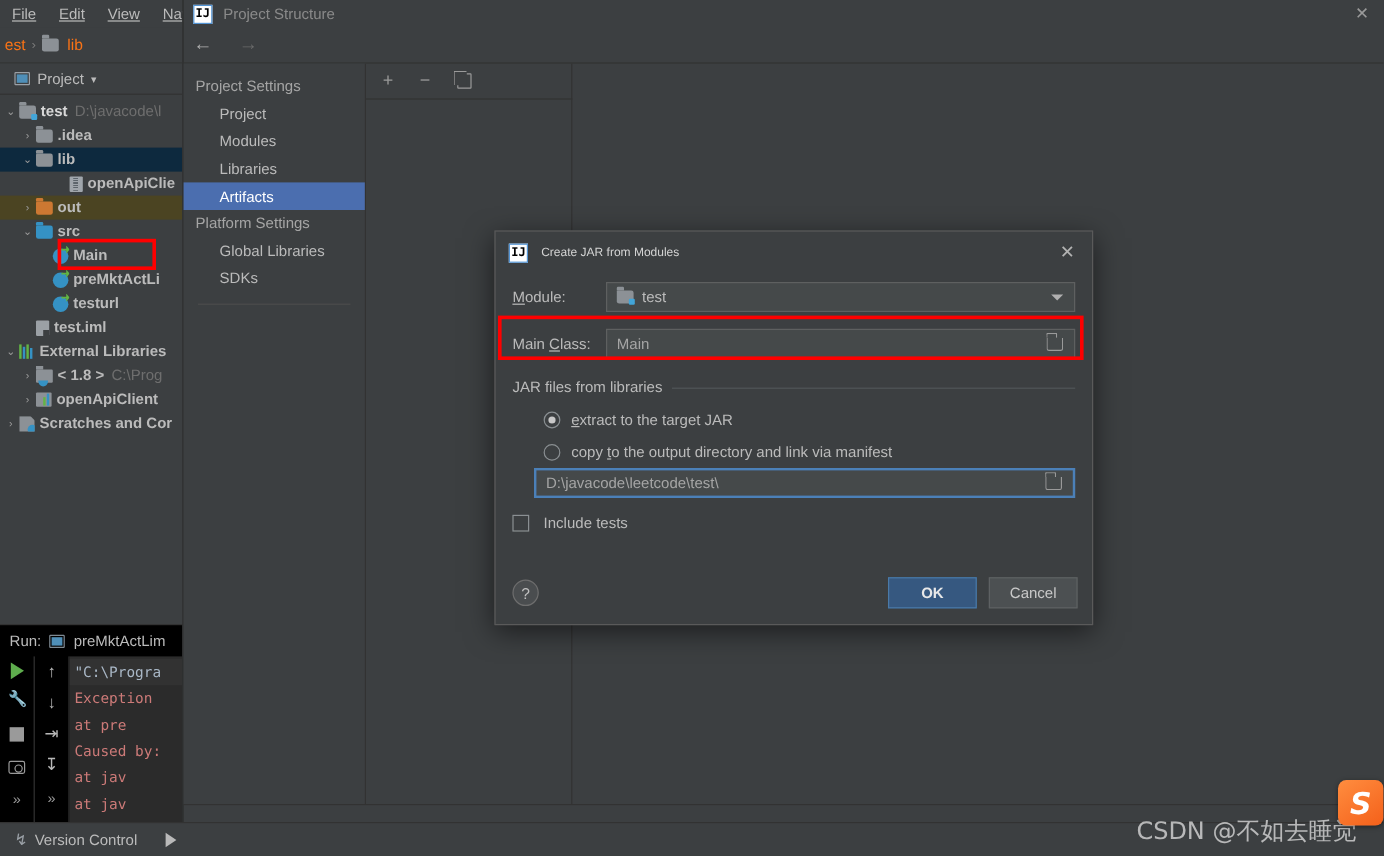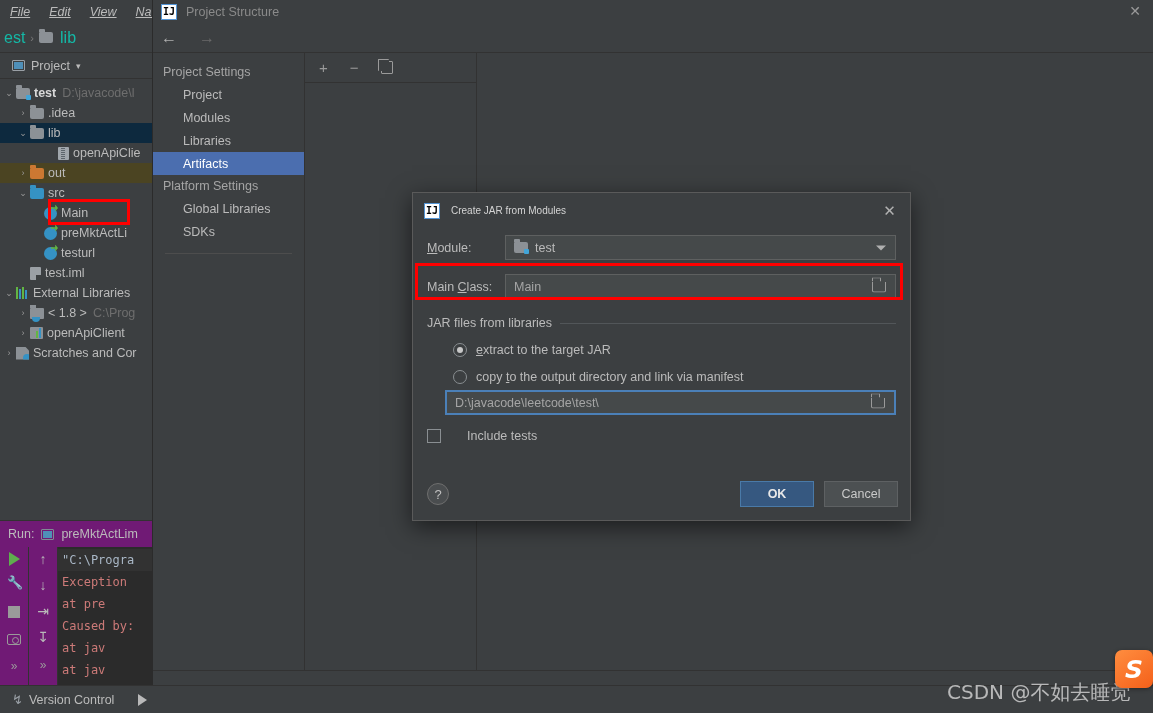--- a/index.html
+++ b/index.html
@@ -18,33 +18,33 @@
   
   .ide-menubar {
     position: absolute; left: 0; top: 0; width: 1153px; height: 23px;
     background: #3c3f41;
   }
   .ide-menu-items {
     position: absolute; left: 10px; top: 0; height: 23px;
     display: flex; align-items: center; gap: 19px;
   }
   .ide-menu-items .mi { color: #bbbbbb; font-size: 12.5px; }
-  .ide-menu-items .mi u { text-decoration: underline; font-style: italic; }
+  .ide-menu-items .mi u { text-decoration: underline; }
   .menu-clip {
     position: absolute; left: 0; top: 0; width: 152px; height: 23px;
     overflow: hidden;
   }
 
   .ide-breadcrumb {
     position: absolute; left: 0; top: 23px; width: 152px; height: 30px;
     background: #3c3f41; display: flex; align-items: center;
     padding-left: 4px; overflow: hidden;
     border-bottom: 1px solid #323232;
   }
-  .crumb-txt { color: #14b8a6; font-size: 16px; }
+  .crumb-txt { color: #f97316; font-size: 13px; }
   .crumb-sep { color: #7a7a7a; margin: 0 5px; font-size: 11px; }
 
   
   .proj-panel {
     position: absolute; left: 0; top: 53px; width: 152px; height: 467px;
     background: #3c3f41; overflow: hidden;
   }
   .proj-header {
     height: 26px; display: flex; align-items: center; gap: 6px;
     padding-left: 12px; border-bottom: 1px solid #323232;
@@ -55,21 +55,21 @@
     position: relative; height: 20px; display: flex; align-items: center;
     white-space: nowrap; font-size: 12.5px; color: #bbbbbb;
     padding-left: 2px;
   }
   .trow.sel { background: #0d293e; }
   .trow.sel-olive { background: #4b4422; }
   .twist {
     width: 14px; text-align: center; color: #9a9a9a; font-size: 9px;
     flex: 0 0 14px;
   }
-  .tlabel { margin-left: 4px; }
+  .tlabel { margin-left: 4px; font-weight: bold; }
   .tlabel.bold { font-weight: bold; color: #d8d8d8; }
   .tpath { color: #6e6e6e; margin-left: 6px; }
 
   
   .ic { flex: 0 0 auto; display: inline-block; position: relative; }
   .folder {
     width: 14px; height: 11px; background: #8c9196; border-radius: 1px 2px 2px 2px;
     position: relative;
   }
   .folder::before {
@@ -155,21 +155,21 @@
     content: ""; position: absolute; left: 1px; top: 1px; right: 1px; bottom: 1px;
     background: #4f8fb8;
   }
 
   
   .redbox { position: absolute; border: 3px solid #ff0000; pointer-events: none; }
 
   
   .run-panel {
     position: absolute; left: 0; top: 520px; width: 152px; height: 165px;
-    background: #701a75; overflow: hidden; border-top: 1px solid #323232;
+    background: #000000; overflow: hidden; border-top: 1px solid #323232;
   }
   .run-tabbar { height: 26px; display: flex; align-items: center; gap: 7px; padding-left: 8px; }
   .run-tabbar .run-lbl { color: #bbbbbb; font-size: 12.5px; }
   .run-tab-name { color: #bbbbbb; font-size: 12.5px; text-align: right; }
   .run-body { position: absolute; left: 0; top: 26px; right: 0; bottom: 0; display: flex; }
   .run-gutter {
     width: 29px; height: 100%; display: flex; flex-direction: column;
     align-items: center; padding-top: 5px; gap: 10px; border-right: 1px solid #323232;
   }
   .run-gutter2 {
@@ -334,21 +334,21 @@
     border-radius: 50%; background: #c8c8c8;
   }
   .radio-lbl { color: #bbbbbb; font-size: 12.5px; }
   .radio-lbl u { text-decoration: underline; }
 
   .field-label {
     margin-top: 17px; color: #bbbbbb; font-size: 12.5px;
   }
   .field-label u { text-decoration: underline; }
 
-  .check-row { display: flex; align-items: center; gap: 26px; margin-top: 13px; }
+  .check-row { display: flex; align-items: center; gap: 12px; margin-top: 13px; }
   .checkbox {
     width: 14px; height: 14px; border: 1.5px solid #8a8f92; background: #3c3f41;
     flex: 0 0 14px;
   }
 
   .jd-footer {
     position: absolute; left: 0; bottom: 0; width: 499px; height: 52px;
     display: flex; align-items: center; padding: 0 14px;
   }
   .help-btn {

